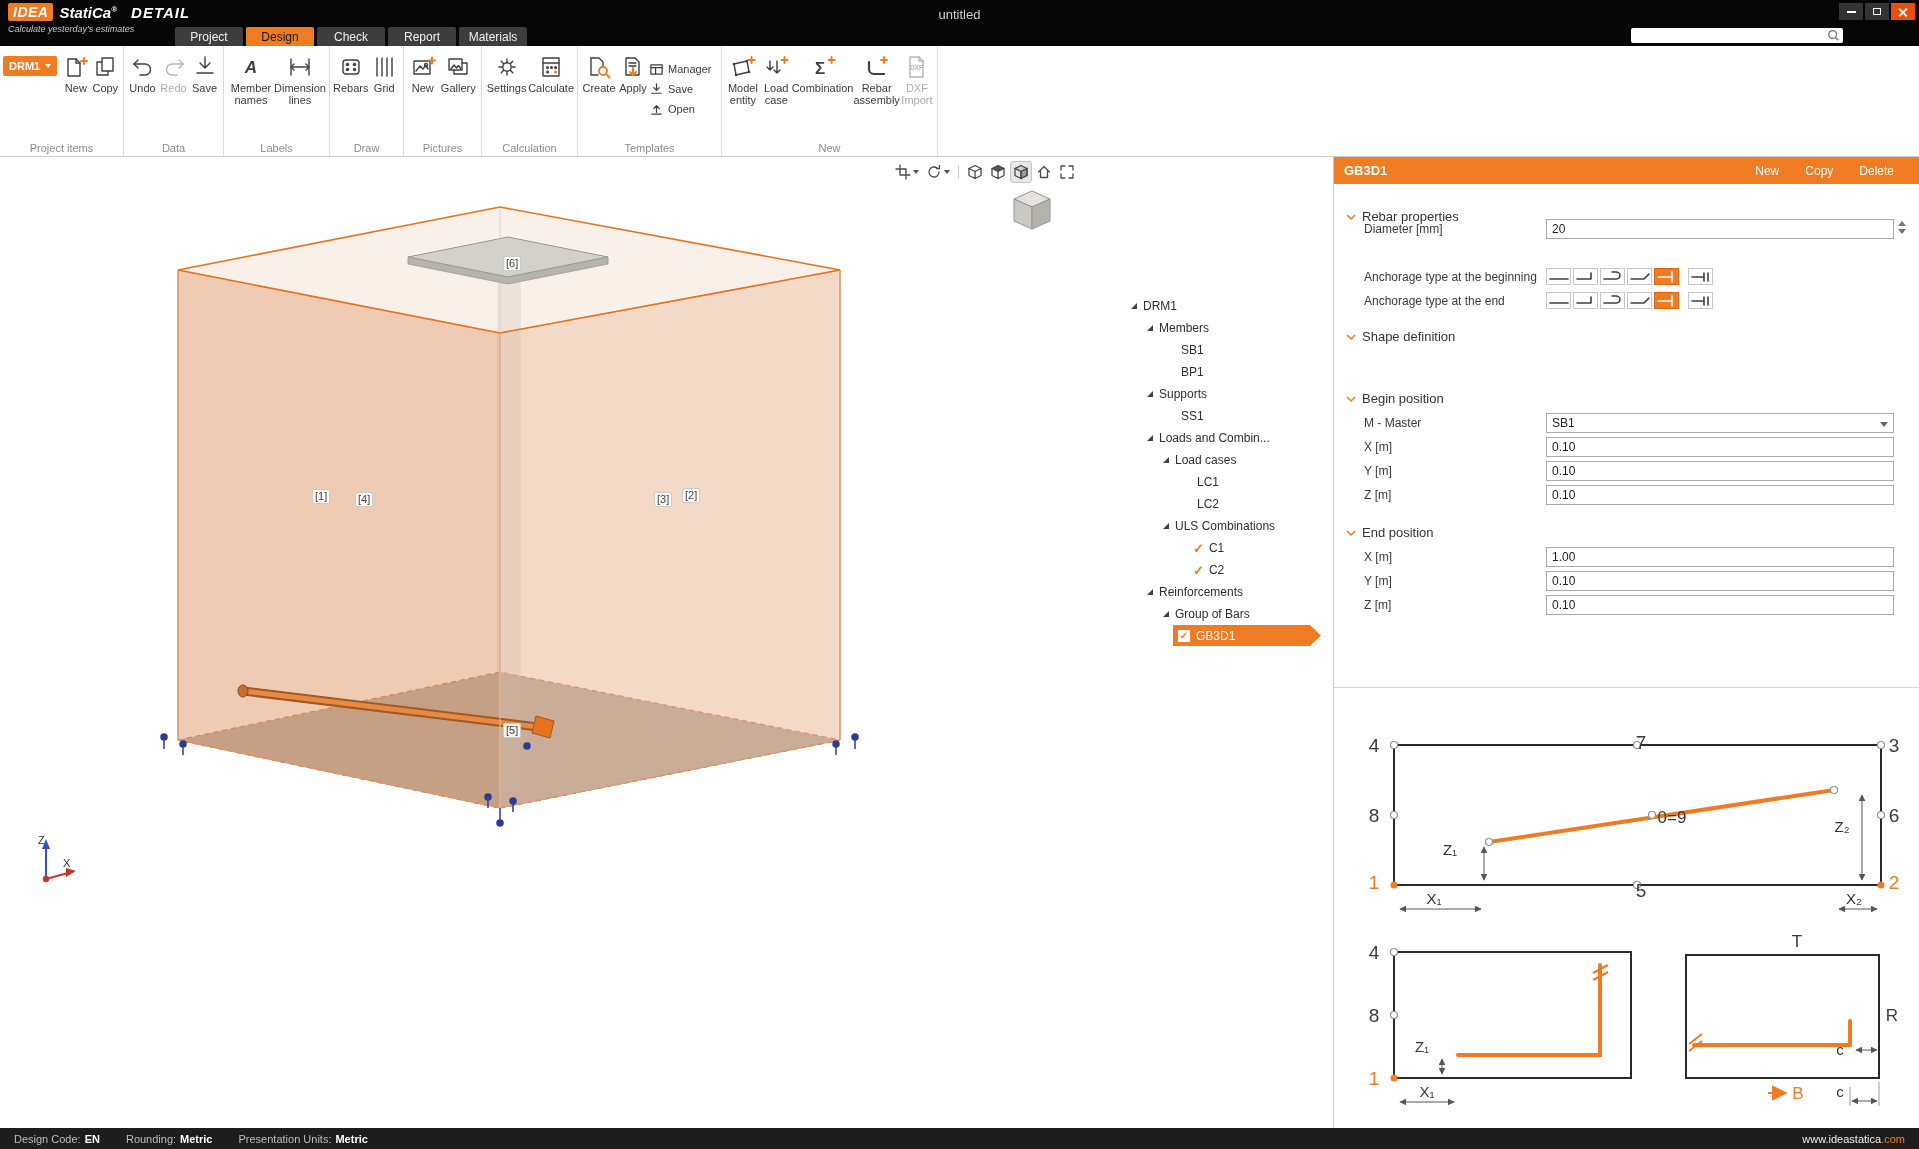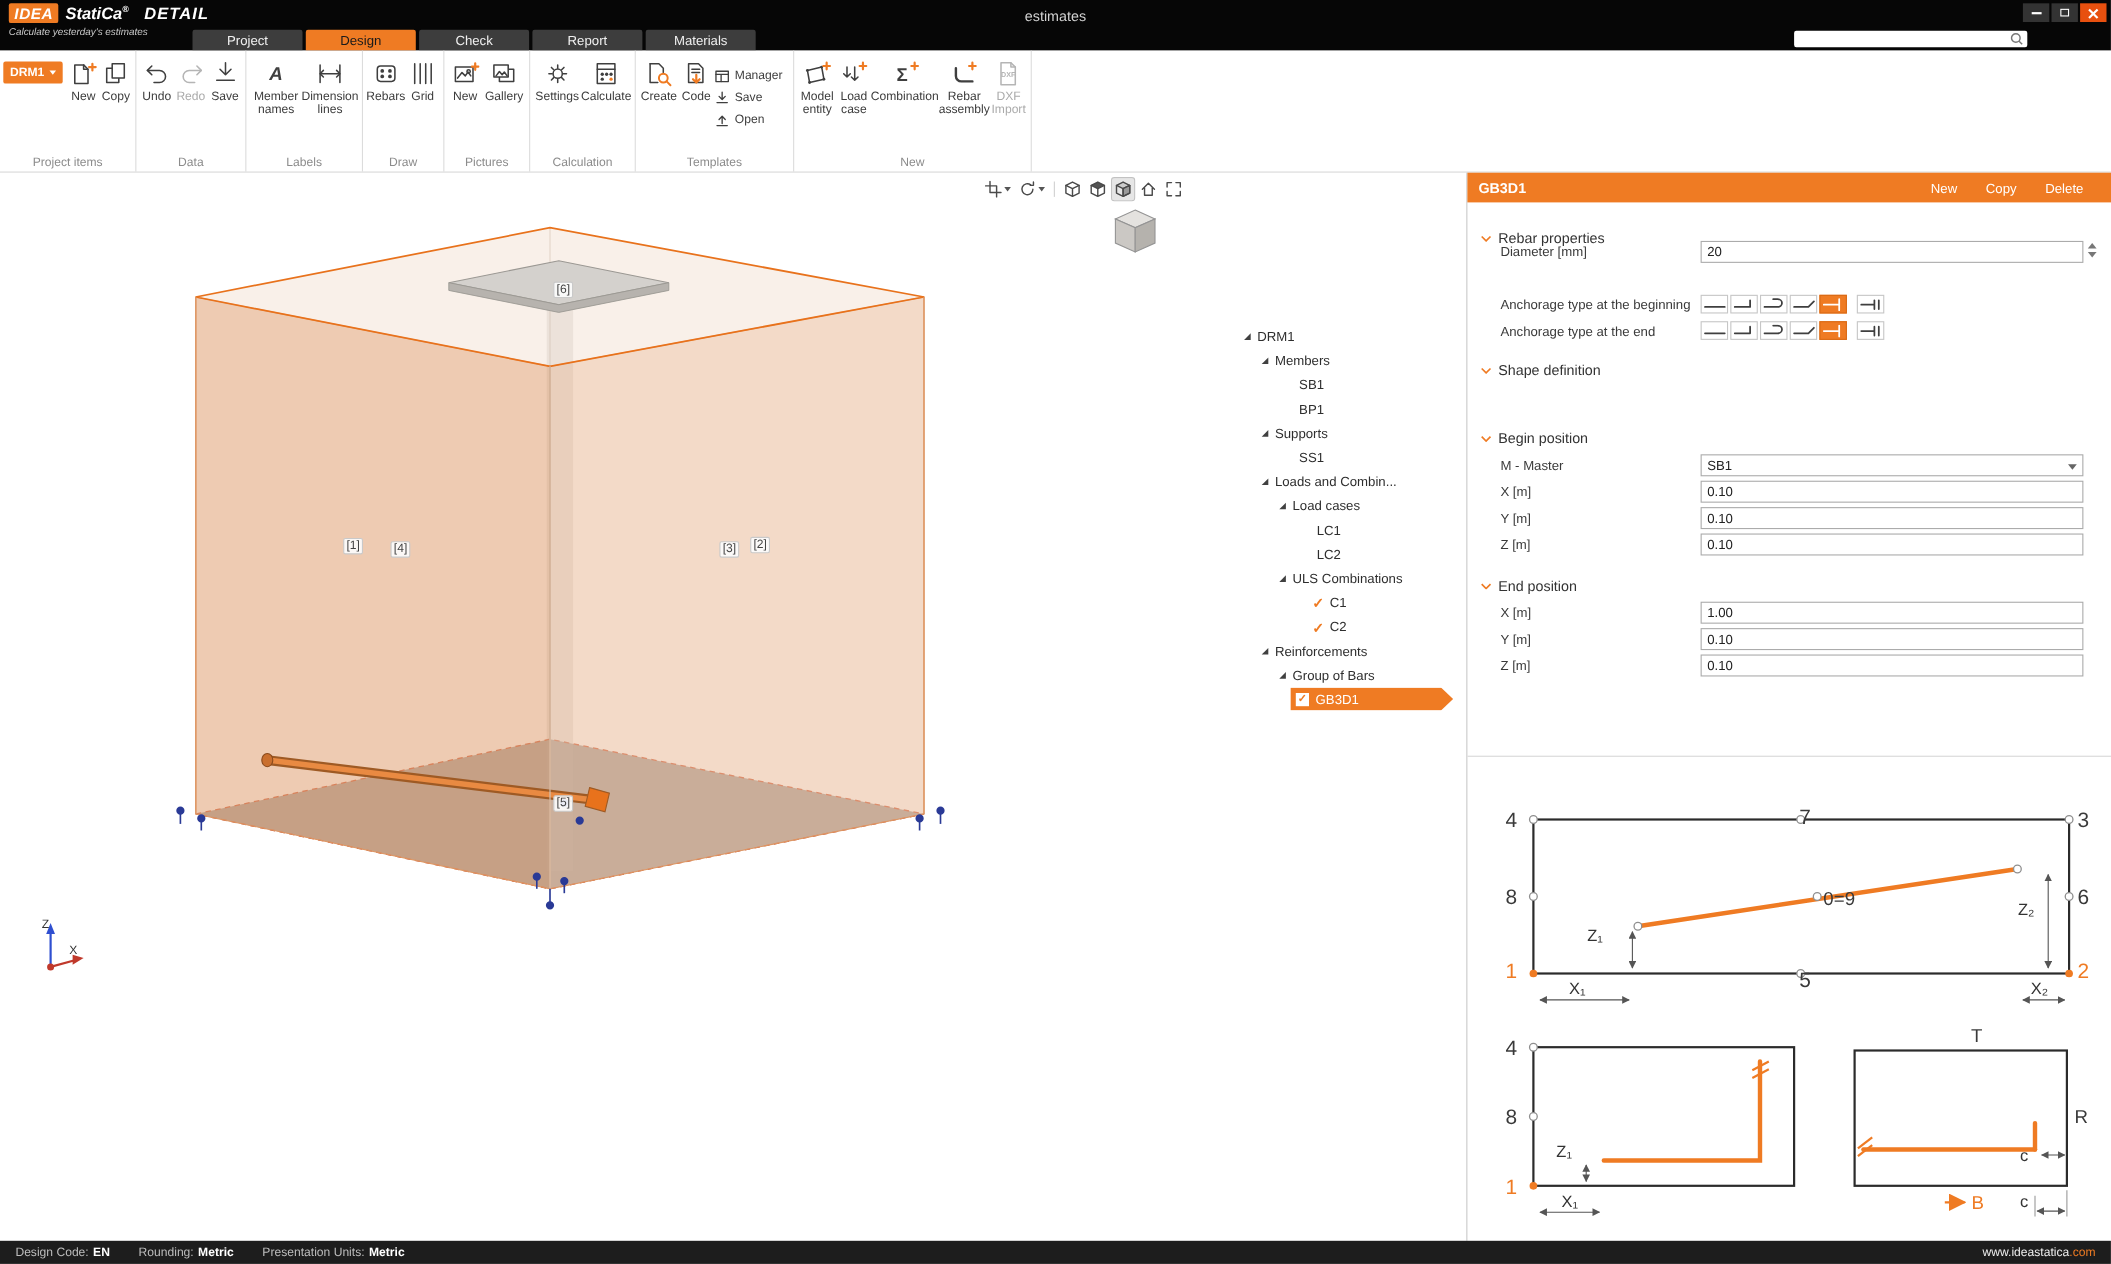--- a/index.html
+++ b/index.html
@@ -21,21 +21,21 @@
   .wbtn { width:24px; height:17px; background:#333; display:flex; align-items:center; justify-content:center; }
   .wbtn.close { background:#E8500F; }
   .minbar { width:9px; height:2px; background:#fff; }
   .maxbox { width:8px; height:7px; border:1px solid #fff; }
   .xmark { position:relative; width:10px; height:10px; }
   .xmark::before,.xmark::after { content:""; position:absolute; left:4px; top:0; width:2px; height:11px; background:#fff; }
   .xmark::before { transform:rotate(45deg); } .xmark::after { transform:rotate(-45deg); }
   .searchbox { position:absolute; right:76px; top:28px; width:212px; height:15px; background:#fff; border-radius:2px; display:flex; align-items:center; }
   .searchbox input { flex:1; border:none; outline:none; height:13px; font-size:11px; padding:0 4px; background:transparent; }
   .tabs { position:absolute; left:175px; bottom:0; display:flex; gap:3px; }
-  .tab { width:100px; height:19px; background:#3D3D3D; color:#F0F0F0; font-size:12px; display:flex; align-items:center; justify-content:center; border-radius:2px 2px 0 0; }
+  .tab { width:68px; height:19px; background:#3D3D3D; color:#F0F0F0; font-size:12px; display:flex; align-items:center; justify-content:center; border-radius:2px 2px 0 0; }
   .tab.active { background:#EF7B23; color:#1A1A1A; }
 
   
   .ribbon { position:absolute; left:0; top:46px; width:1919px; height:111px; background:#fff; border-bottom:1px solid #CFCFCF; display:flex; }
   .grp { position:relative; border-right:1px solid #DCDCDC; display:flex; align-items:flex-start; padding:4px 3px 16px 3px; }
   .gname { position:absolute; bottom:2px; left:0; width:100%; text-align:center; font-size:11px; color:#8C8C8C; }
   .rb { width:32px; padding-top:4px; display:flex; flex-direction:column; align-items:center; gap:2px; font-size:11px; color:#3C3C3C; text-align:center; }
   .rb .lbl { line-height:1.1; }
   .rb.w48{width:48px;} .rb.w50{width:50px;} .rb.w36{width:36px;} .rb.w40{width:40px;} .rb.w44{width:44px;} .rb.w46{width:46px;} .rb.w42{width:42px;} .rb.w62{width:62px;} .rb.w52{width:52px;}
   .rb.dis { color:#ABABAB; }
@@ -106,21 +106,21 @@
 
   <div class="topband">
     <div class="brand">
       <div class="brandrow">
         <span class="logo-idea">IDEA</span>
         <span class="logo-statica"><span>StatiCa</span><span class="logo-reg">®</span></span>
         <span class="app-name">DETAIL</span>
       </div>
       <div class="tagline">Calculate yesterday's estimates</div>
     </div>
-    <div class="doc-title">estimates</div>
+    <div class="doc-title">untitled</div>
     <div class="winbtns">
       <div class="wbtn">
           <span class="minbar"></span>
         </div>
       <div class="wbtn">
           <span class="maxbox"></span>
         </div>
       <div class="wbtn close">
           <span class="xmark"></span>
         </div>
@@ -281,21 +281,21 @@
             <path d="M20 20 l3.5 3.5" stroke="#EF7B23" stroke-width="1.8"></path>
           </svg>
         <span class="lbl">Create</span>
       </div>
       <div class="rb">
         <svg class="ic" viewBox="0 0 26 26">
             <path d="M6 4 h9 l4 4 v13 h-13 z"></path>
             <path d="M9 9 h7 M9 12 h7"></path>
             <path class="acc" d="M13 14 v6.5 M10 18 l3 3 3 -3"></path>
           </svg>
-        <span class="lbl">Code</span>
+        <span class="lbl">Apply</span>
       </div>
       <div class="tstack">
         <div class="rs">
           <svg class="sic" viewBox="0 0 16 16">
               <rect x="2" y="3" width="12" height="10"></rect>
               <path d="M2 6 h12 M7 6 v7"></path>
             </svg>
           <span>Manager</span>
         </div>
         <div class="rs">

